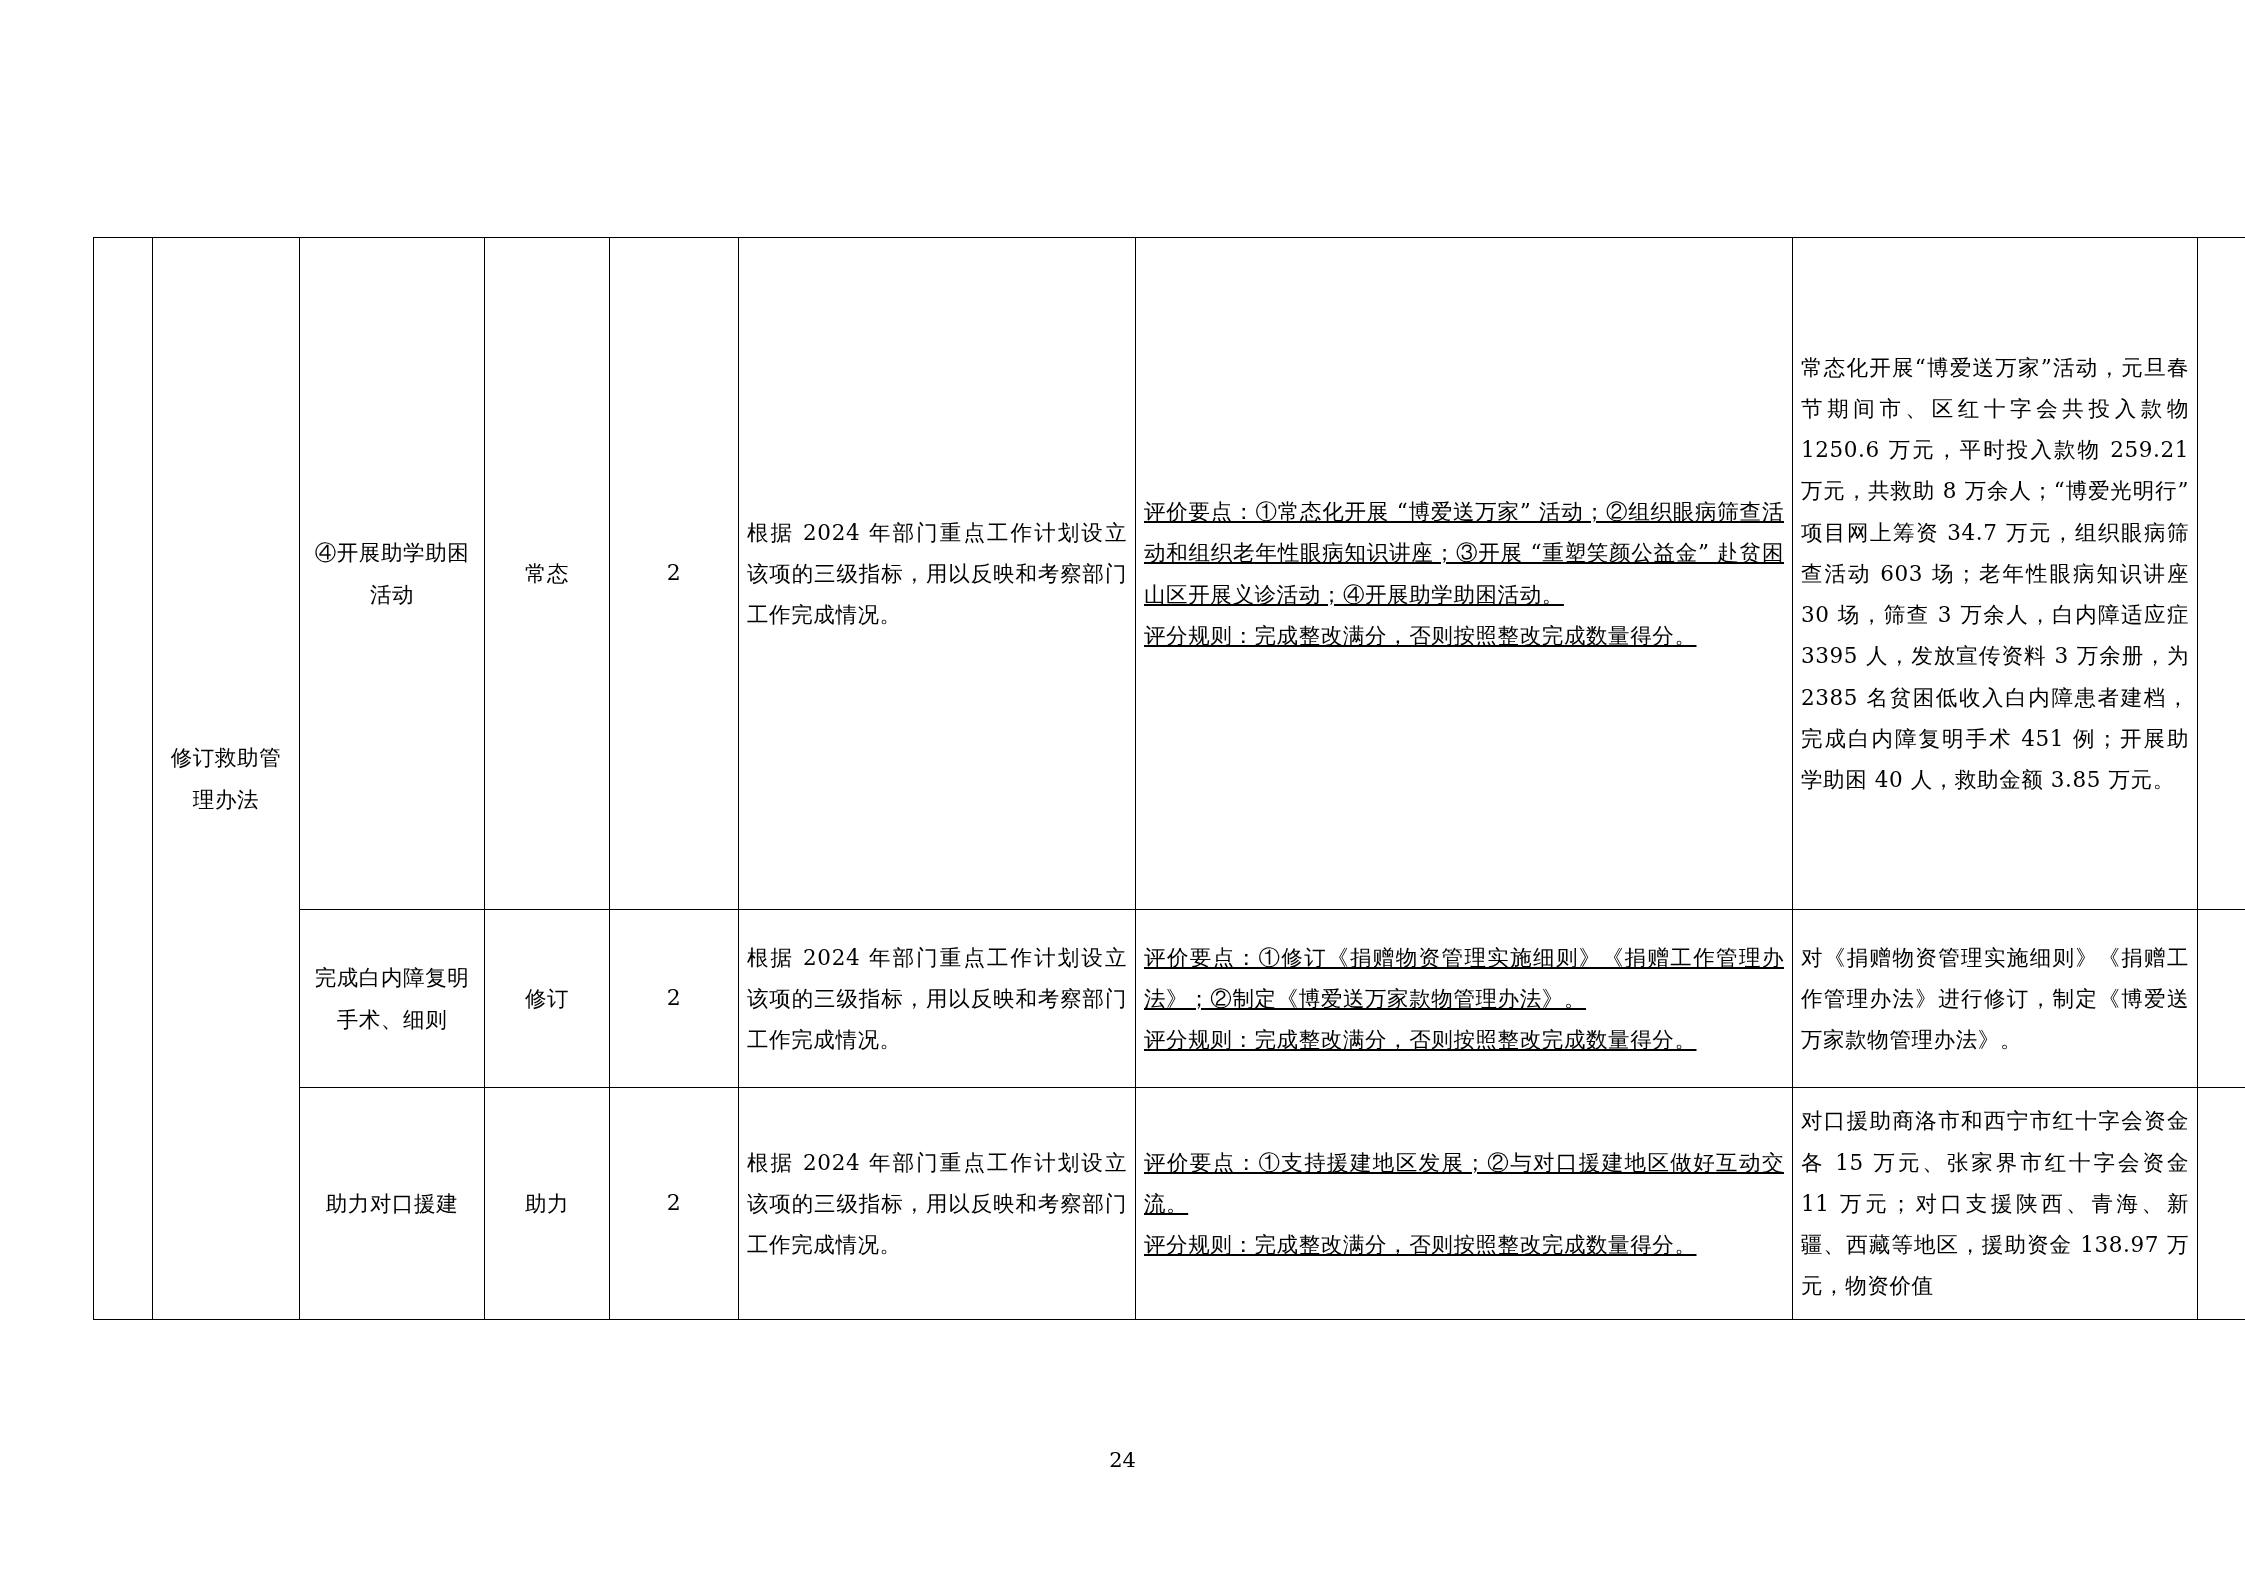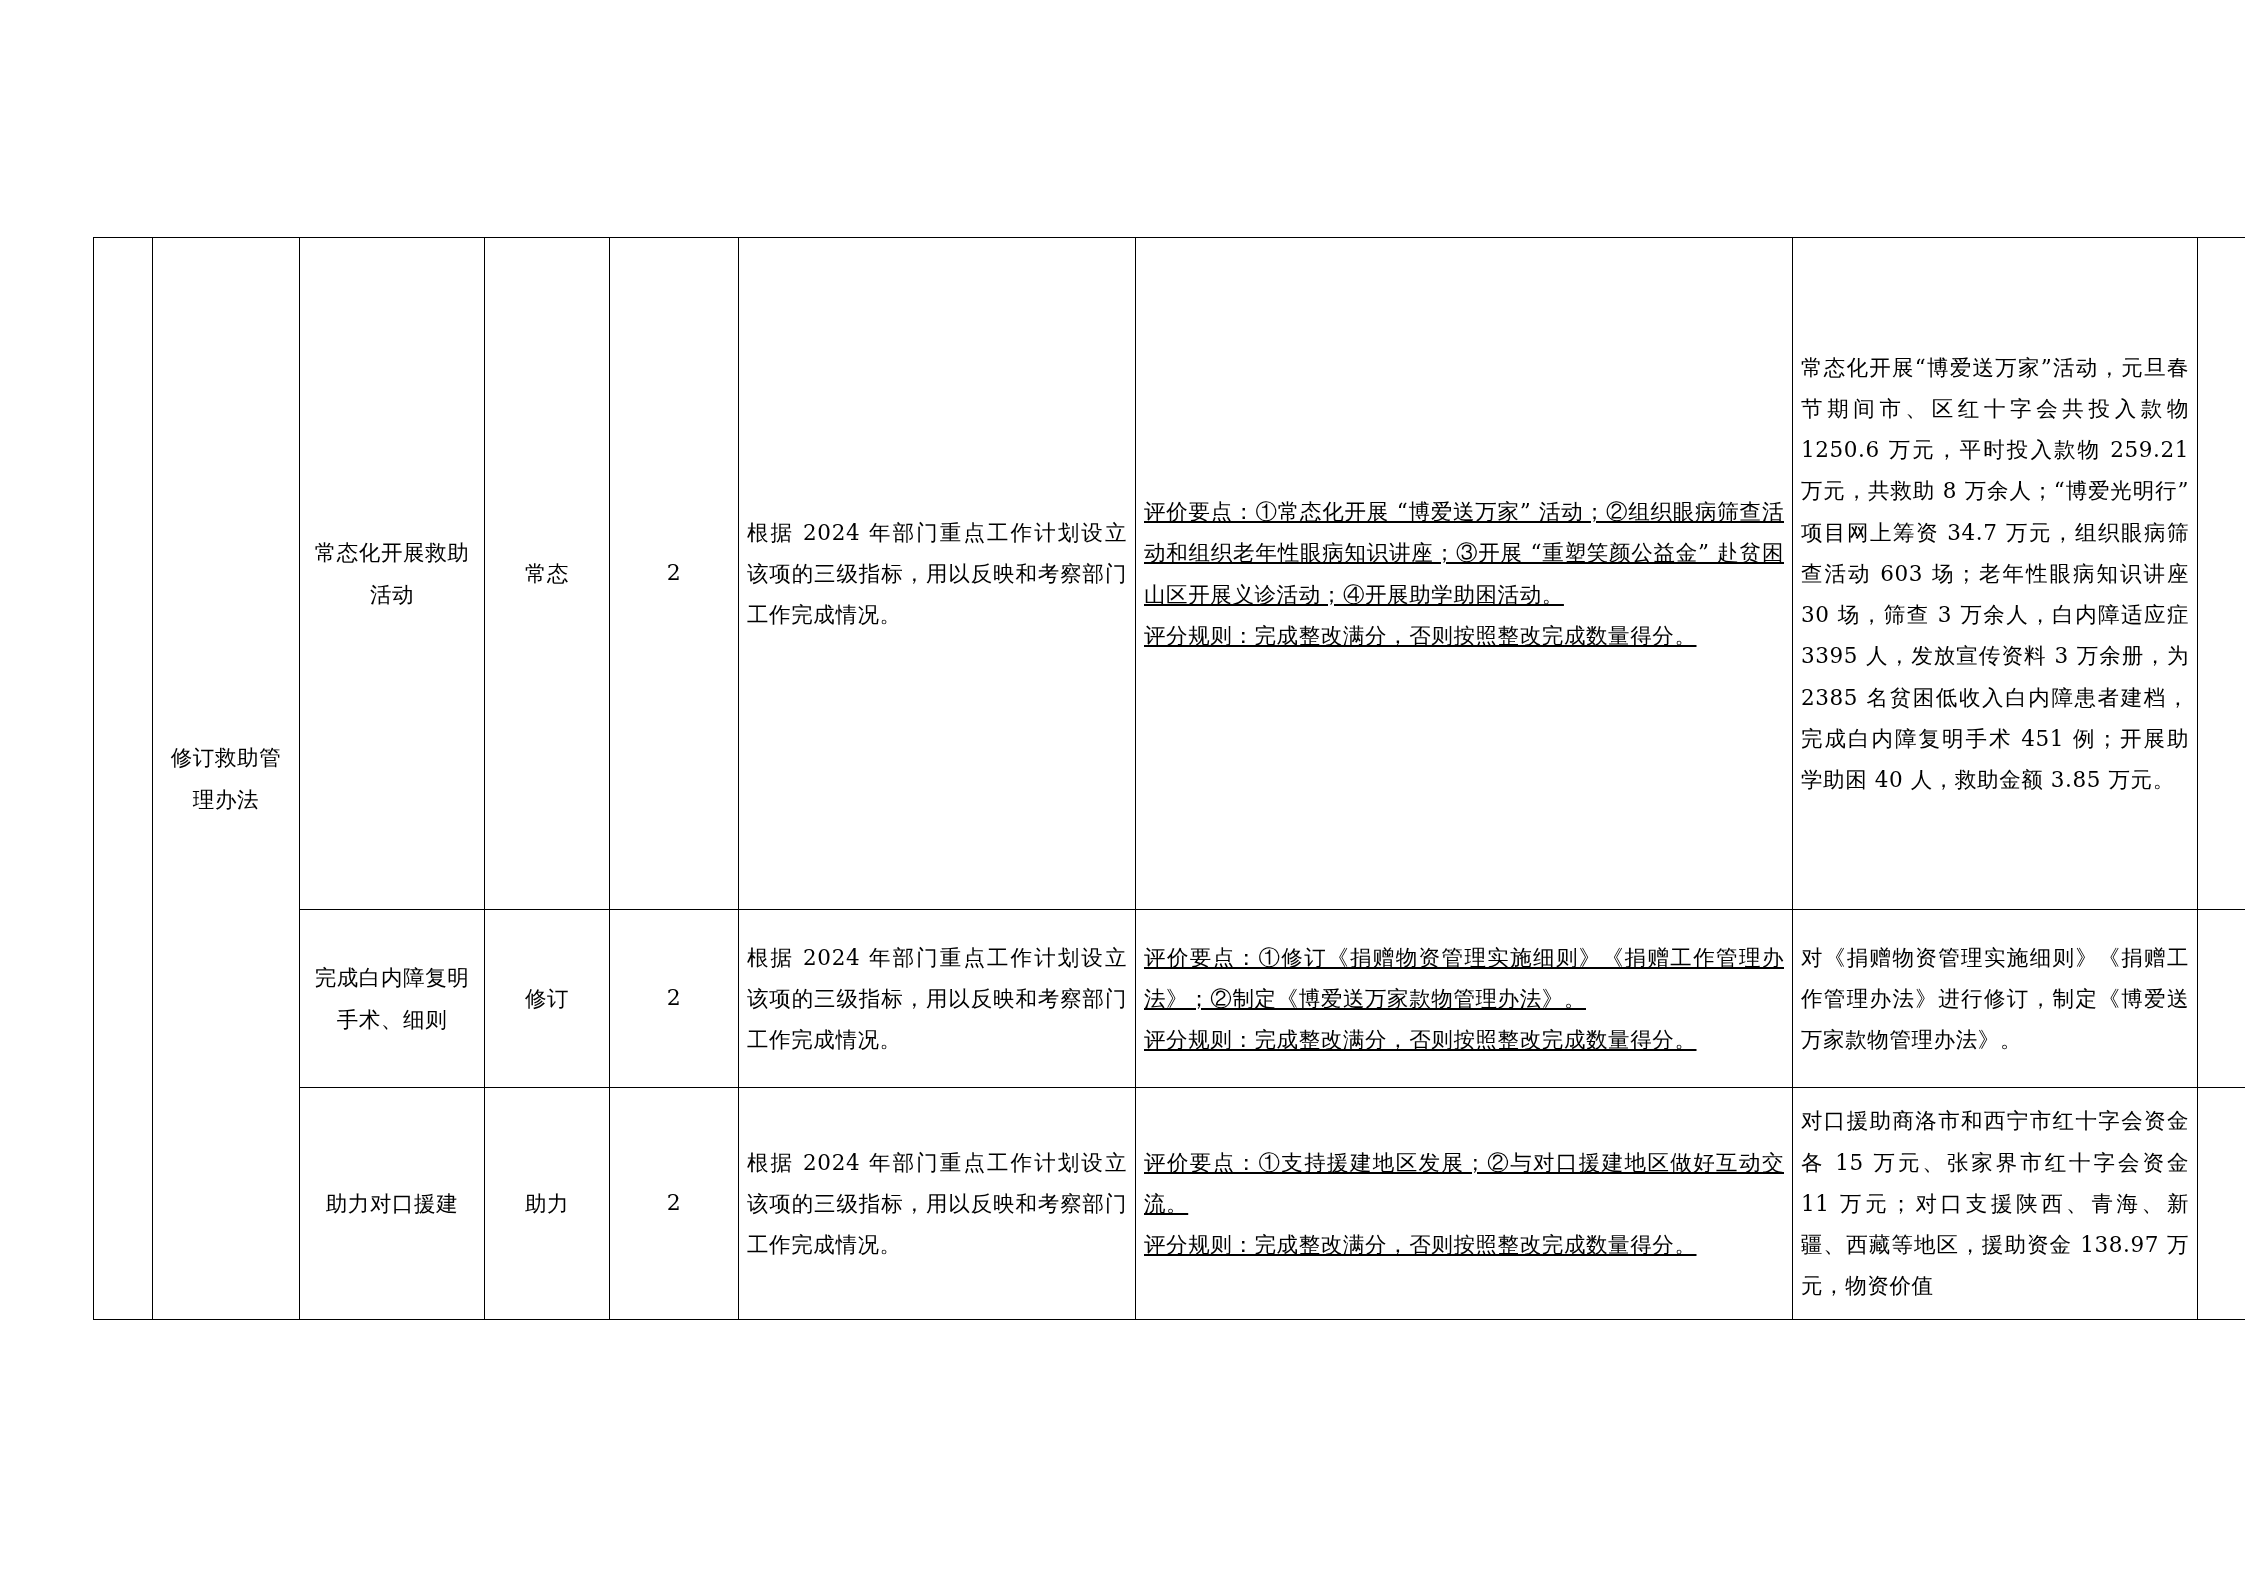--- a/index.html
+++ b/index.html
@@ -92,21 +92,21 @@
 
   <div class="table-wrap">
     <table class="eval-table">
       <tbody>
         <tr class="r1">
           <td class="c1" rowspan="3"></td>
           <td class="c2 vcell" rowspan="3">
             <span class="cell-text">修订救助管理办法</span>
           </td>
           <td class="c3 vcell">
-            <span class="cell-text">常态化开展救助活动</span>
+            <span class="cell-text">④开展助学助困活动</span>
           </td>
           <td class="c4 vcell">
             <span class="cell-text">常态</span>
           </td>
           <td class="c5 num">
             <span class="cell-text">2</span>
           </td>
           <td class="c6 just">
             <span class="narrow-text">根据 2024 年部门重点工作计划设立该项的三级指标，用以反映和考察部门工作完成情况。</span>
           </td>
@@ -168,13 +168,14 @@
             <span class="narrow-text">对口援助商洛市和西宁市红十字会资金各 15 万元、张家界市红十字会资金 11 万元；对口支援陕西、青海、新疆、西藏等地区，援助资金 138.97 万元，物资价值</span>
           </td>
           <td class="c9 num">
             <span class="cell-text">2</span>
           </td>
         </tr>
       </tbody>
     </table>
   </div>
 
+  <div class="page-number">24</div>
 </div>
 
 </body></html>

